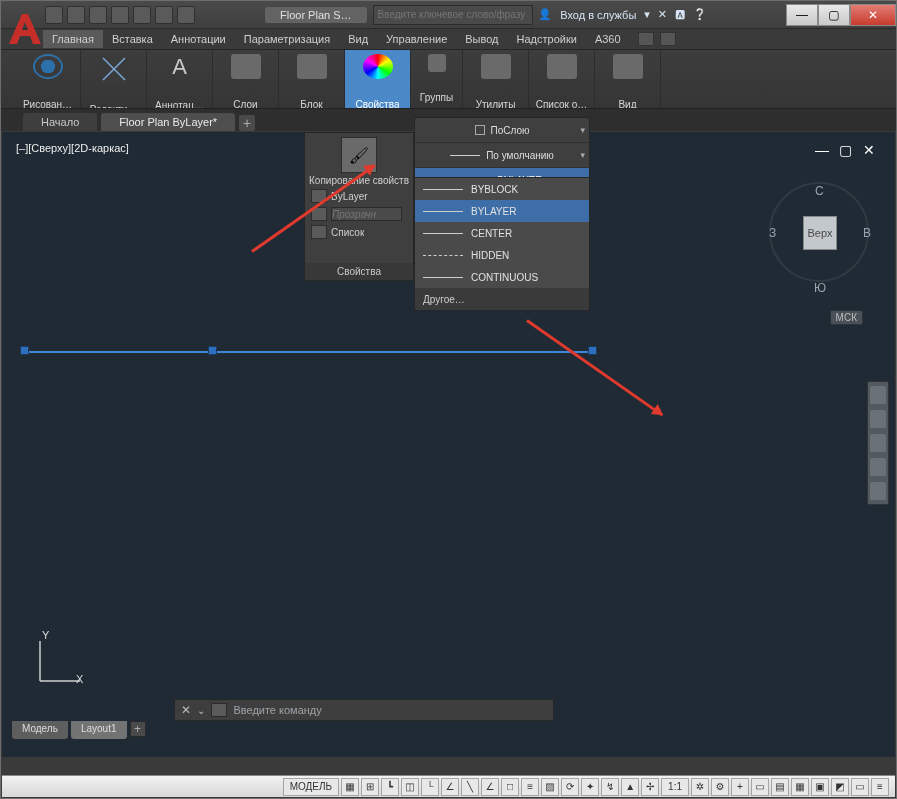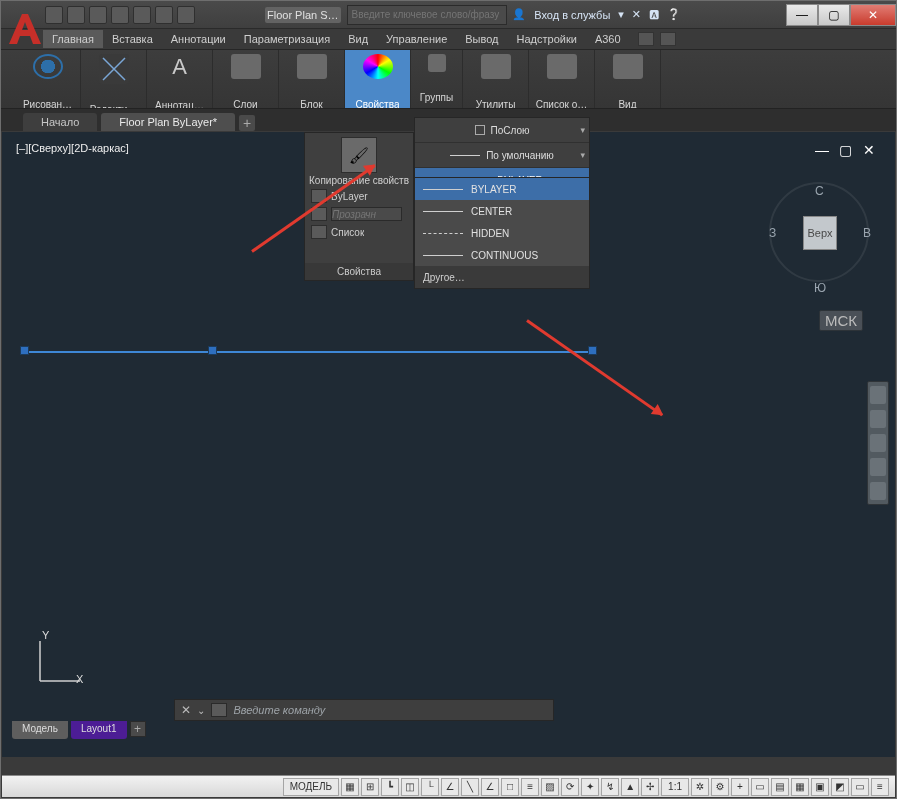--- a/index.html
+++ b/index.html
@@ -4,21 +4,21 @@
 <style>
 * { box-sizing: border-box; margin: 0; padding: 0; font-family: "Segoe UI", Tahoma, sans-serif; }
 body { background: #1a1a1a; width: 897px; height: 799px; overflow: hidden; position: relative; }
 
 .window { position: absolute; top: 0; left: 0; width: 897px; height: 799px; border: 1px solid #6e6e6e; background: #3a3a3a; }
 
 
 .titlebar { height: 28px; background: linear-gradient(#4a4a4a,#3f3f3f); display: flex; align-items: center; padding-left: 4px; border-bottom: 1px solid #2a2a2a; }
 .titlebar .qat { display: flex; gap: 4px; margin-left: 4px; }
 .titlebar .qat-btn { width: 18px; height: 18px; background: #5a5a5a; border: 1px solid #2f2f2f; border-radius: 2px; }
-.titlebar .doc-title { margin-left: 70px; color: #e0e0e0; font-size: 11px; padding: 2px 2px; background: #636363; border-radius: 2px; }
+.titlebar .doc-title { margin-left: 70px; color: #e0e0e0; font-size: 11px; padding: 2px 15px; background: #636363; border-radius: 2px; }
 .titlebar .search { margin-left: 6px; flex: 0 0 160px; height: 20px; border: 1px solid #2b2b2b; background: #4a4a4a; color: #bbb; font-size: 10px; padding: 0 4px; }
 .titlebar .acct { display: flex; align-items: center; gap: 8px; margin-left: 6px; color: #d6e4f5; font-size: 11px; }
 .titlebar .winbtns { margin-left: auto; display: flex; }
 .titlebar .winbtn { width: 32px; height: 22px; background: linear-gradient(#e9e9e9,#c9c9c9); border: 1px solid #8a8a8a; display:flex; align-items:center; justify-content:center; font-size:12px; }
 .titlebar .winbtn.close { background: linear-gradient(#e27d74,#c83b2d); color:#fff; width: 46px; }
 
 
 .menubar { height: 21px; background: #3a3a3a; display: flex; align-items: center; padding-left: 42px; gap: 0; border-bottom: 1px solid #262626; }
 .menubar .tab { color: #cfcfcf; font-size: 11px; padding: 3px 9px; cursor: pointer; }
 .menubar .tab.active { background: #5a5a5a; }
@@ -54,21 +54,21 @@
 
 
 .viewcube { position:absolute; top: 50px; right: 26px; width: 100px; height: 100px; }
 .viewcube .ring { position:absolute; inset:0; border-radius:50%; border:2px solid rgba(255,255,255,.08); }
 .viewcube .face { position:absolute; top:34px; left:34px; width:34px;height:34px; background:#c3c8cc; color:#4a4a4a; display:flex;align-items:center;justify-content:center;font-size:11px;border:1px solid #888;}
 .viewcube .dirlabel { position:absolute; color:#9aa5af; font-size:12px; }
 .viewcube .n { top:2px; left:46px; }
 .viewcube .s { bottom:-13px; left:45px; }
 .viewcube .e { right:-2px; top:44px; }
 .viewcube .w { left:0; top:44px; }
-.wcs-badge { position:absolute; top: 178px; right: 32px; font-size:15px; color:#bbb; background:#4a5057; border:1px solid #2d3338; padding:1px 5px; border-radius:2px; }
+.wcs-badge { position:absolute; top: 178px; right: 32px; font-size:10px; color:#bbb; background:#4a5057; border:1px solid #2d3338; padding:1px 5px; border-radius:2px; }
 
 
 .navbar { position:absolute; top: 249px; right: 6px; width: 22px; background:#525a60; border:1px solid #2f3438; border-radius:2px; padding:4px 0; display:flex; flex-direction:column; gap:6px; align-items:center; }
 .navbar .nb { width:16px;height:18px; background:#6a7278; border-radius:2px; }
 
 
 .prop-panel { position:absolute; top: 0px; left: 302px; width: 110px; height: 149px; background:#3f3f3f; border:1px solid #262626; padding-top: 4px; display:flex; flex-direction:column; align-items:center; }
 .prop-panel .big { width:36px;height:36px; background:#6a6a6a; border:1px solid #2d2d2d; display:flex;align-items:center;justify-content:center; }
 .prop-panel .lbl { color:#d0d0d0; font-size:10px; text-align:center; line-height:12px; margin-top:2px; }
 .prop-panel .row { display:flex; align-items:center; gap:4px; width:100%; padding:2px 6px; }
@@ -97,25 +97,25 @@
 
 
 .ucs { position:absolute; left: 28px; bottom: 64px; color:#ddd; font-size:11px; }
 .ucs svg { stroke:#cfcfcf; }
 
 
 .cmdline { position:absolute; left:172px; bottom: 36px; height:22px; width:380px; background:#3e3e3e; border:1px solid #262626; display:flex; align-items:center; padding:0 6px; gap:6px; }
 .cmdline .x { color:#bbb; font-size:12px; }
 .cmdline .chev { color:#bbb; font-size:10px; }
 .cmdline .prompt { width:16px;height:14px;background:#5a5a5a;border:1px solid #2a2a2a; }
-.cmdline .txt { color:#9da3a8; font-style:italic; font-size:11px; }
+.cmdline .txt { color:#9da3a8; font-size:11px; }
 
 
 .layouttabs { position:absolute; left:10px; bottom: 18px; height:18px; display:flex; gap:3px; }
-.layouttabs .lt { padding:2px 10px; font-size:10px; color:#ddd; background:#4c1d95; border-radius:0 0 3px 3px; }
+.layouttabs .lt { padding:2px 10px; font-size:10px; color:#ddd; background:#737373; border-radius:0 0 3px 3px; }
 .layouttabs .lt.active { background:#5e5e5e; }
 .layouttabs .plus { width:16px;height:16px;background:#4a4a4a;border:1px solid #2a2a2a;color:#aaa;display:flex;align-items:center;justify-content:center;font-size:12px; }
 
 
 .statusbar { position:absolute; left:1px; right:1px; bottom:1px; height:22px; background: linear-gradient(#f2f2f2,#d8d8d8); display:flex; align-items:center; padding:0 6px; border-top:1px solid #8a8a8a; }
 .statusbar .space { flex:1; }
 .statusbar .btn { height:18px; min-width:18px; padding:0 3px; background:#e8e8e8; border:1px solid #a5a5a5; margin-left:2px; display:flex; align-items:center; justify-content:center; font-size:10px; color:#333; }
 .statusbar .btn.txt { padding:0 6px; }
 
 .red-big-A-bg { position:absolute; top: 9px; left: 2px; width: 42px; height: 38px; z-index: 5; }
@@ -264,20 +264,24 @@
           <span>По умолчанию</span>
           <span class="chev">▾</span>
         </div>
       <div class="pill sample sel">
           <span>BYLAYER</span>
           <span class="chev">▾</span>
         </div>
     </div>
 
     <div class="lt-list">
+      <div class="item">
+          <div class="sw"></div>
+          <span>BYBLOCK</span>
+        </div>
       <div class="item sel">
           <div class="sw"></div>
           <span>BYLAYER</span>
         </div>
       <div class="item">
           <div class="sw"></div>
           <span>CENTER</span>
         </div>
       <div class="item">
           <div class="sw dash"></div>

